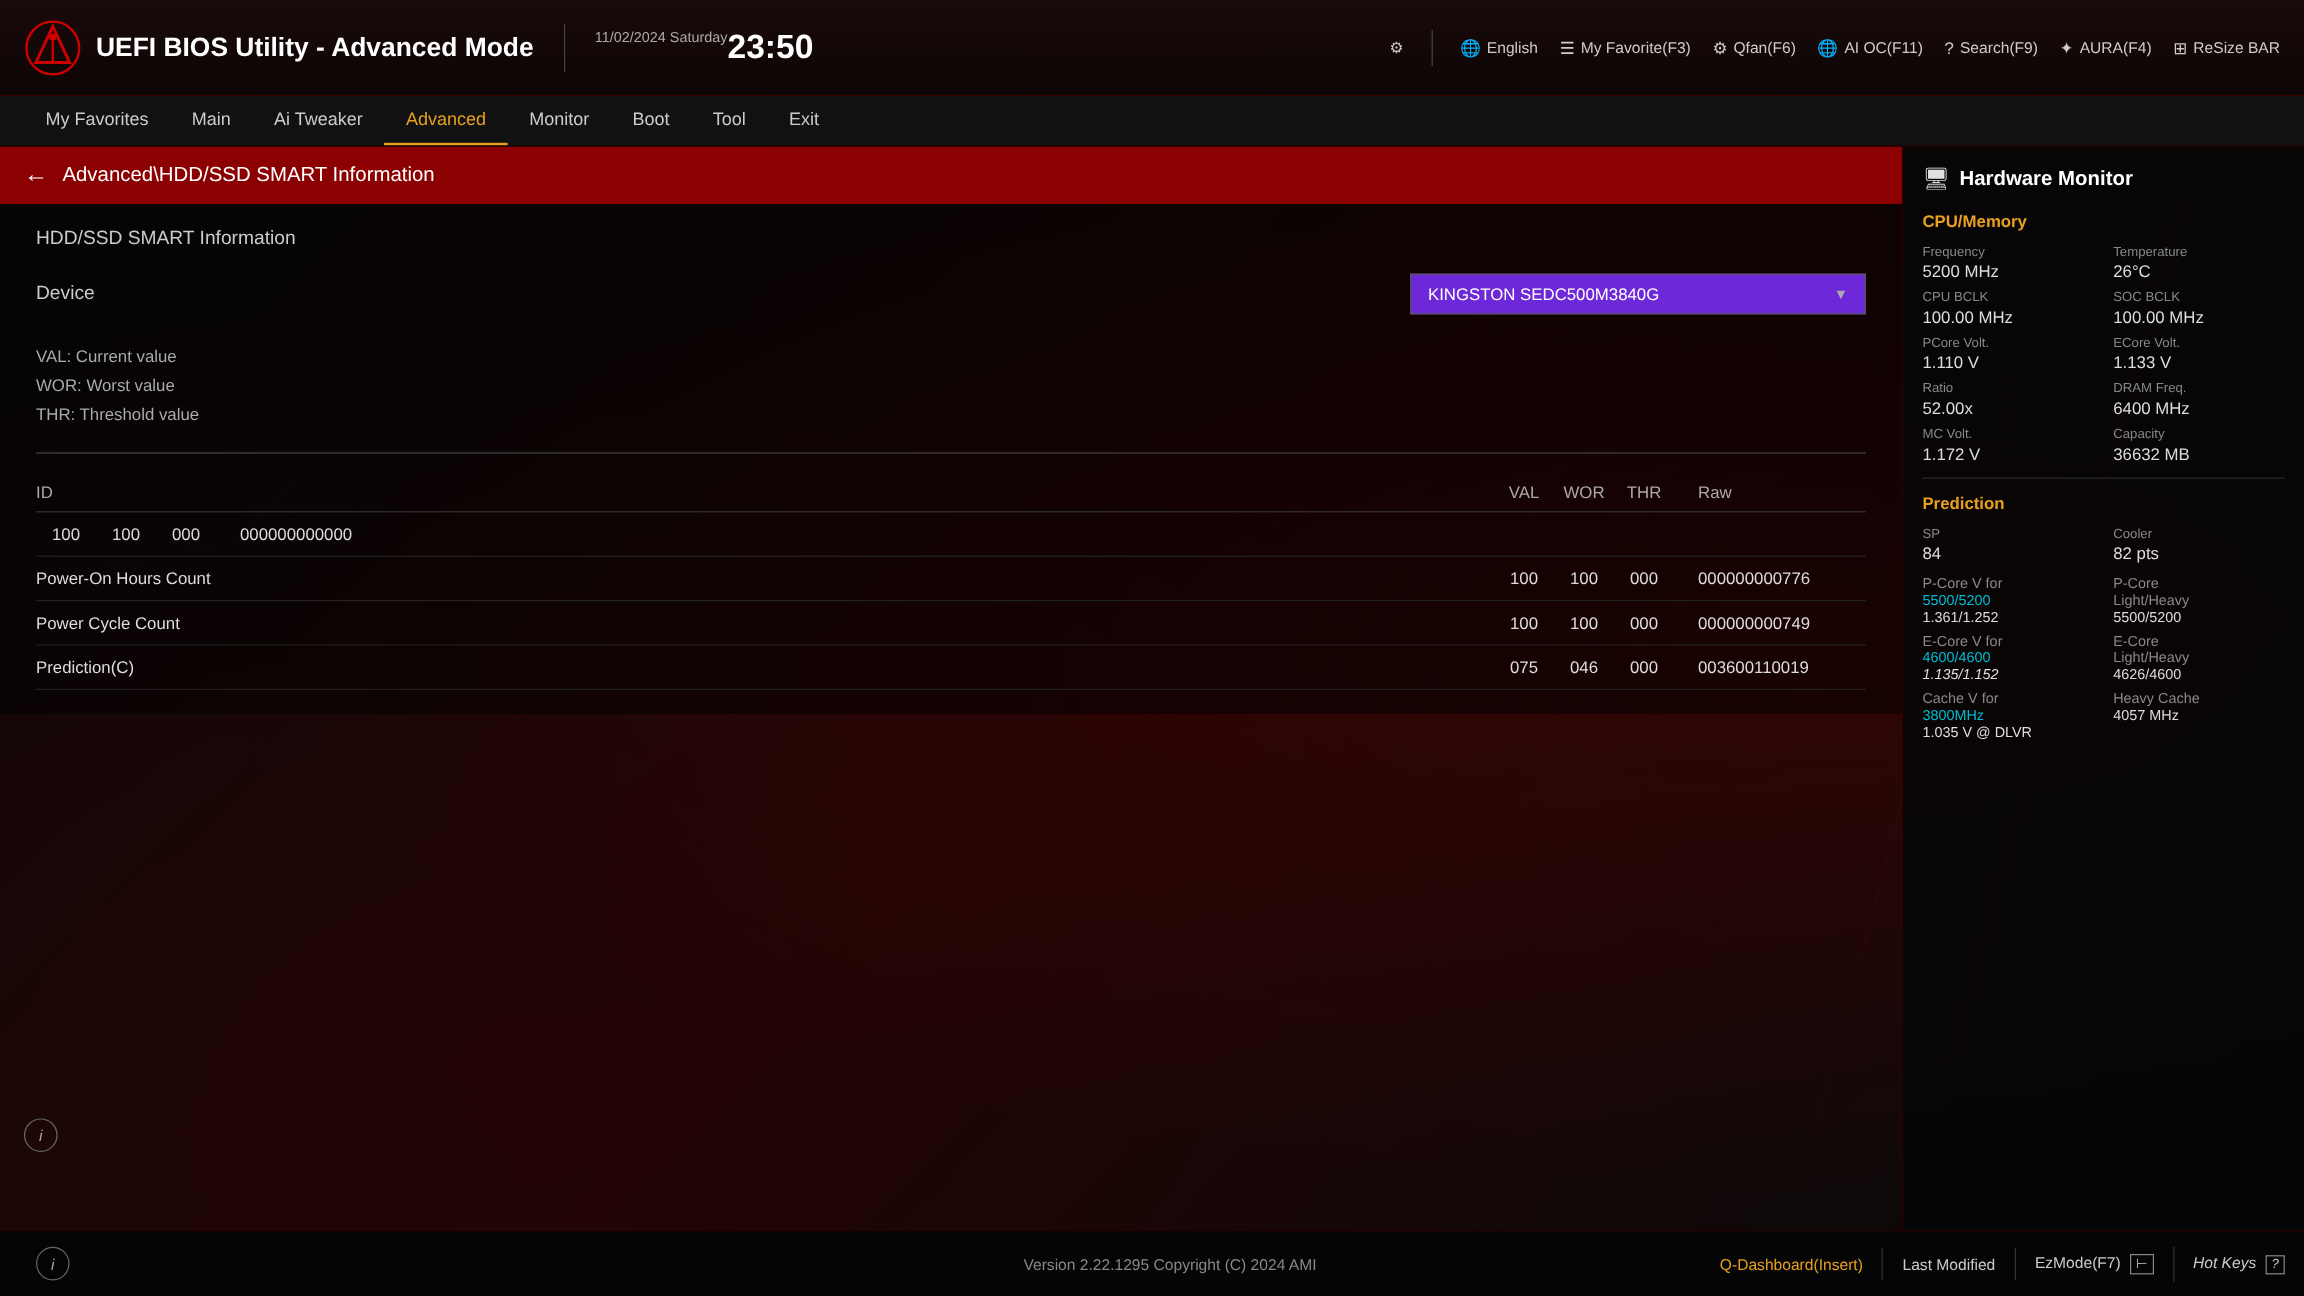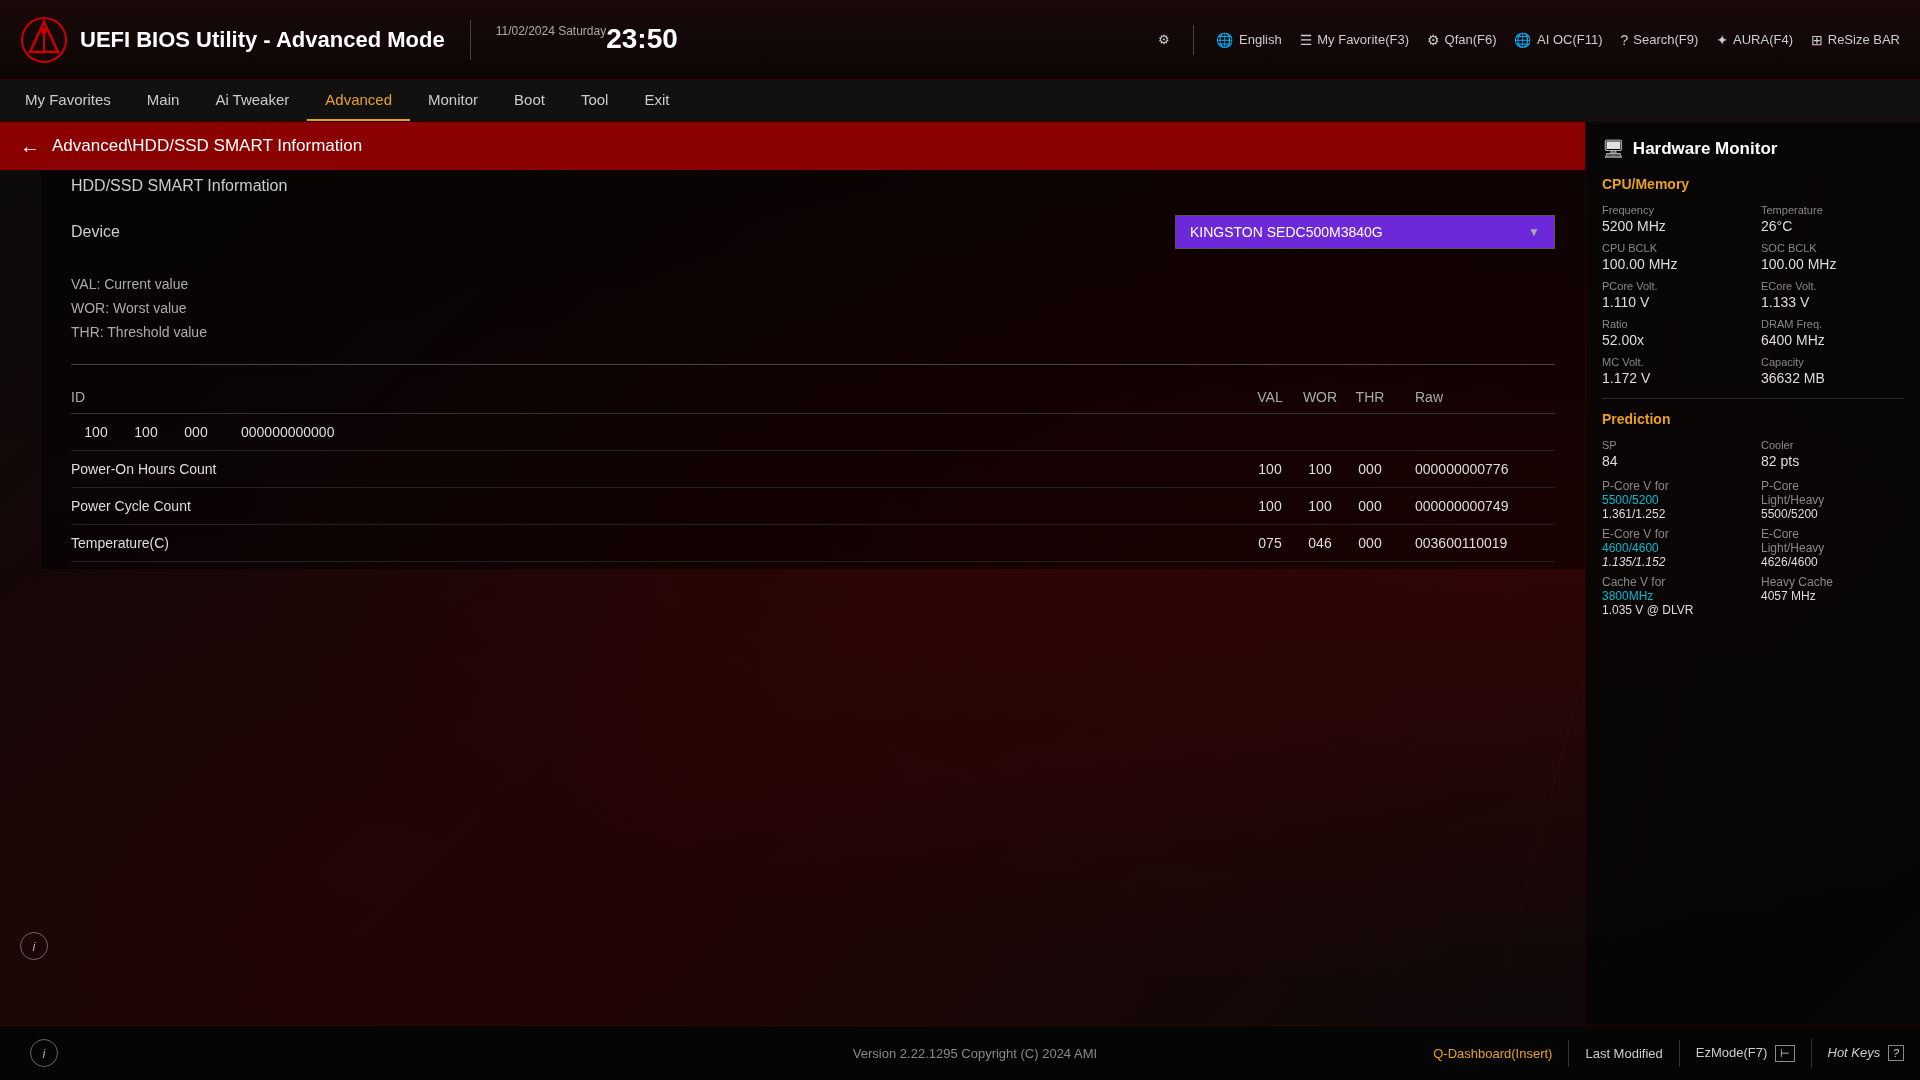--- a/index.html
+++ b/index.html
@@ -133,21 +133,21 @@
     .tool-icon {
       font-size: 14px;
     }
 
     
     .navbar {
       position: relative;
       z-index: 10;
       background: #111111;
       border-bottom: 1px solid #2a0000;
-      padding: 0 7px;
+      padding: 0 20px;
       height: 42px;
       display: flex;
       align-items: stretch;
     }
 
     .nav-item {
       padding: 0 18px;
       display: flex;
       align-items: center;
       font-size: 15px;
@@ -193,23 +193,22 @@
     }
 
     .breadcrumb-text {
       color: #ffffff;
       font-size: 17px;
       font-weight: 500;
     }
 
     
     .content-inner {
-      padding: 7px 30px;
+      padding: 20px 30px;
       background: rgba(0,0,0,0.5);
-      margin-left: 41px;
     }
 
     .section-title {
       font-size: 16px;
       color: #cccccc;
       margin-bottom: 20px;
     }
 
     .device-row {
       display: flex;
@@ -550,21 +549,21 @@
 
         <div class="smart-data-row">
           <span class="col-id">Power Cycle Count</span>
           <span class="col-val">100</span>
           <span class="col-wor">100</span>
           <span class="col-thr">000</span>
           <span class="col-raw">000000000749</span>
         </div>
 
         <div class="smart-data-row">
-          <span class="col-id">Temperature(C)</span>
+          <span class="col-id">Prediction(C)</span>
           <span class="col-val">075</span>
           <span class="col-wor">046</span>
           <span class="col-thr">000</span>
           <span class="col-raw">003600110019</span>
         </div>
       </div>
     </div>
 
     <div style="position:absolute; bottom:65px; left:20px;">
       <div class="info-icon">

